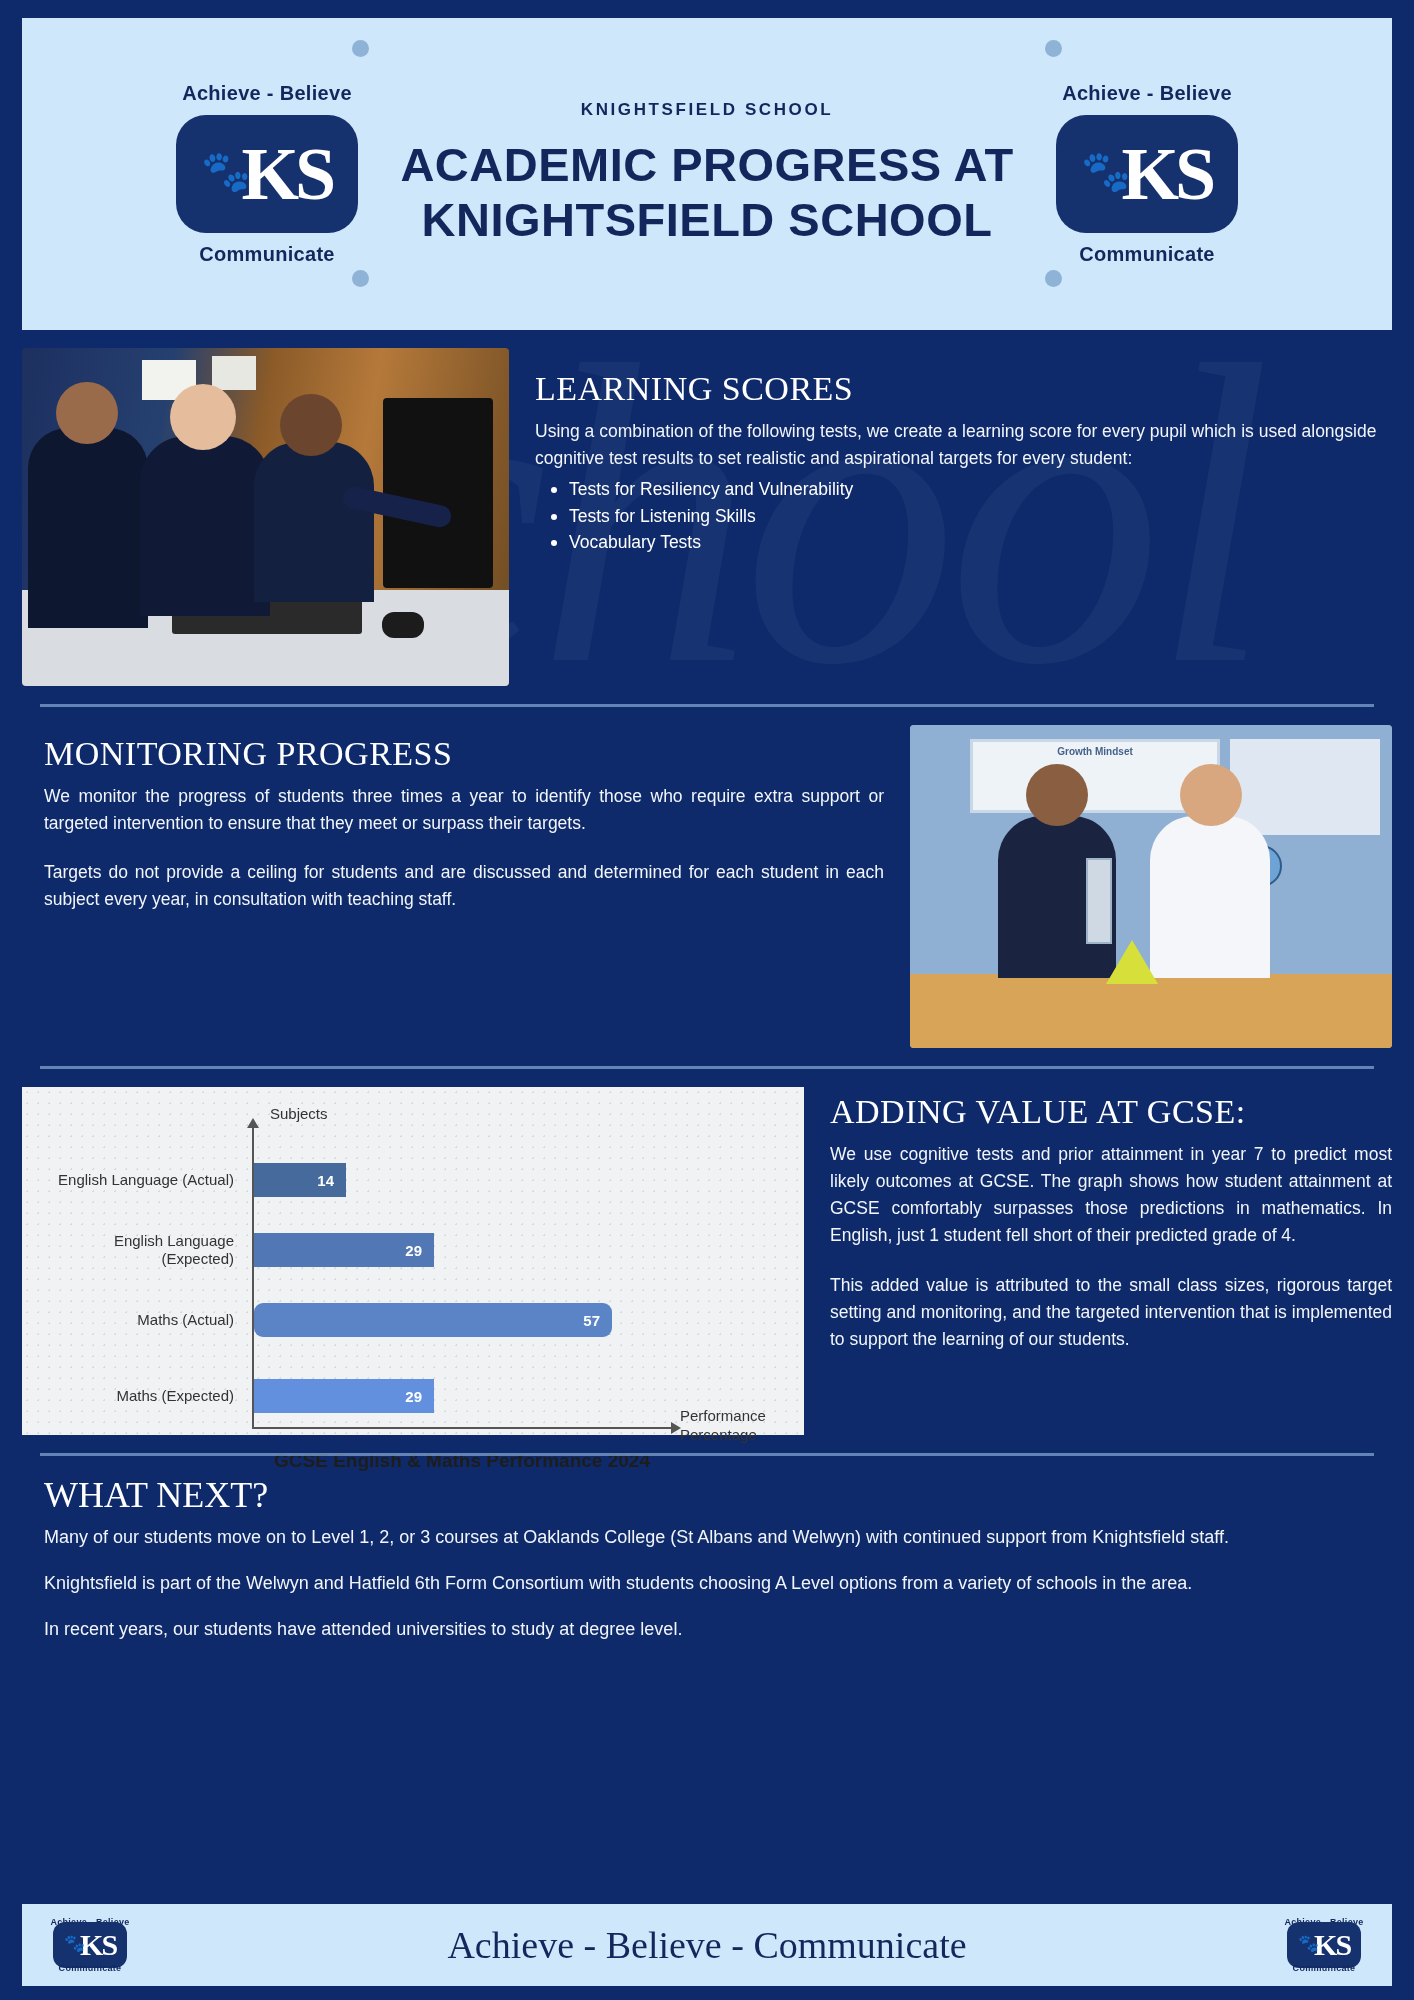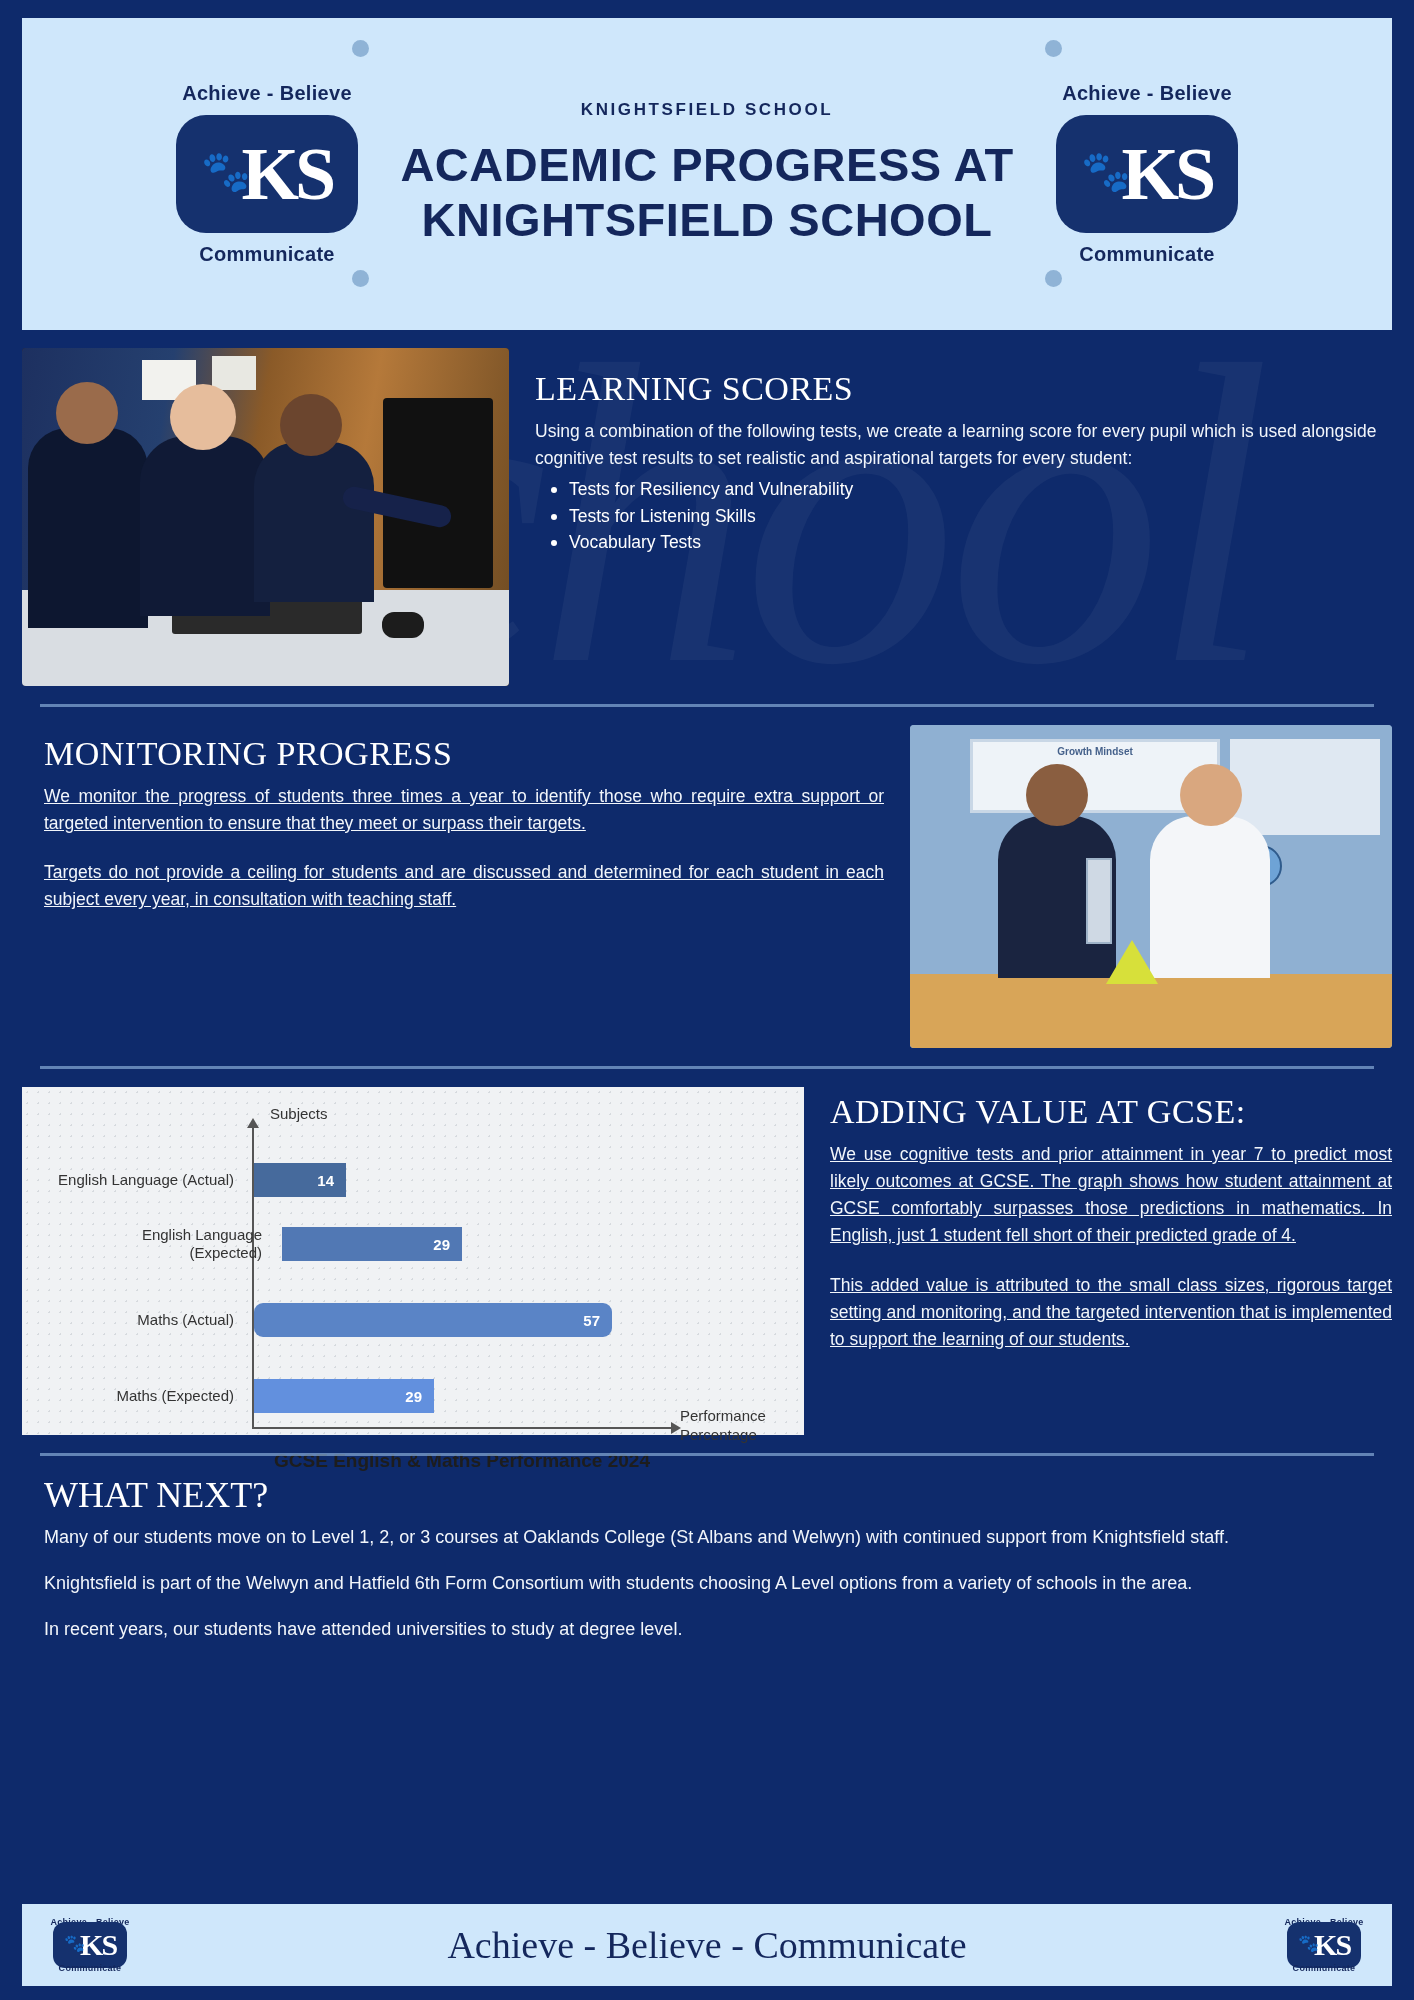--- a/index.html
+++ b/index.html
@@ -134,21 +134,21 @@
     letter-spacing: 0.5px;
     color: #ffffff;
     margin-bottom: 10px;
   }
   .sec-body {
     font-size: 17.5px;
     line-height: 1.55;
     color: #f2f6fb;
     font-weight: 500;
   }
-  .sec-body.justify { text-align: justify; text-decoration: underline; }
+  .sec-body.justify { text-align: justify; }
   .bullets { list-style: none; margin-top: 4px; }
   .bullets li {
     position: relative;
     padding-left: 34px;
     font-size: 17.5px;
     line-height: 1.52;
     font-weight: 500;
   }
   .bullets li::before {
     content: "";
@@ -413,21 +413,21 @@
         <div class="chart-yaxis-label">Subjects</div>
         <div class="chart-axis-v"></div>
         <div class="chart-axis-h"></div>
         <div class="chart-xaxis-label">Performance Percentage</div>
 
         <div class="bar-row" style="top:56px;">
           <div class="bar-label">English Language (Actual)</div>
           <div class="bar" style="width:92px; background:#466a9c;">14</div>
         </div>
 
-        <div class="bar-row" style="top:120px;margin-left:28px;">
+        <div class="bar-row" style="top:126px;">
           <div class="bar-label">English Language (Expected)</div>
           <div class="bar" style="width:180px; background:#5178b4;">29</div>
         </div>
 
         <div class="bar-row" style="top:196px;">
           <div class="bar-label">Maths (Actual)</div>
           <div class="bar" style="width:358px; background:#5a84c6;border-radius:9px;">57</div>
         </div>
 
         <div class="bar-row" style="top:272px;">

